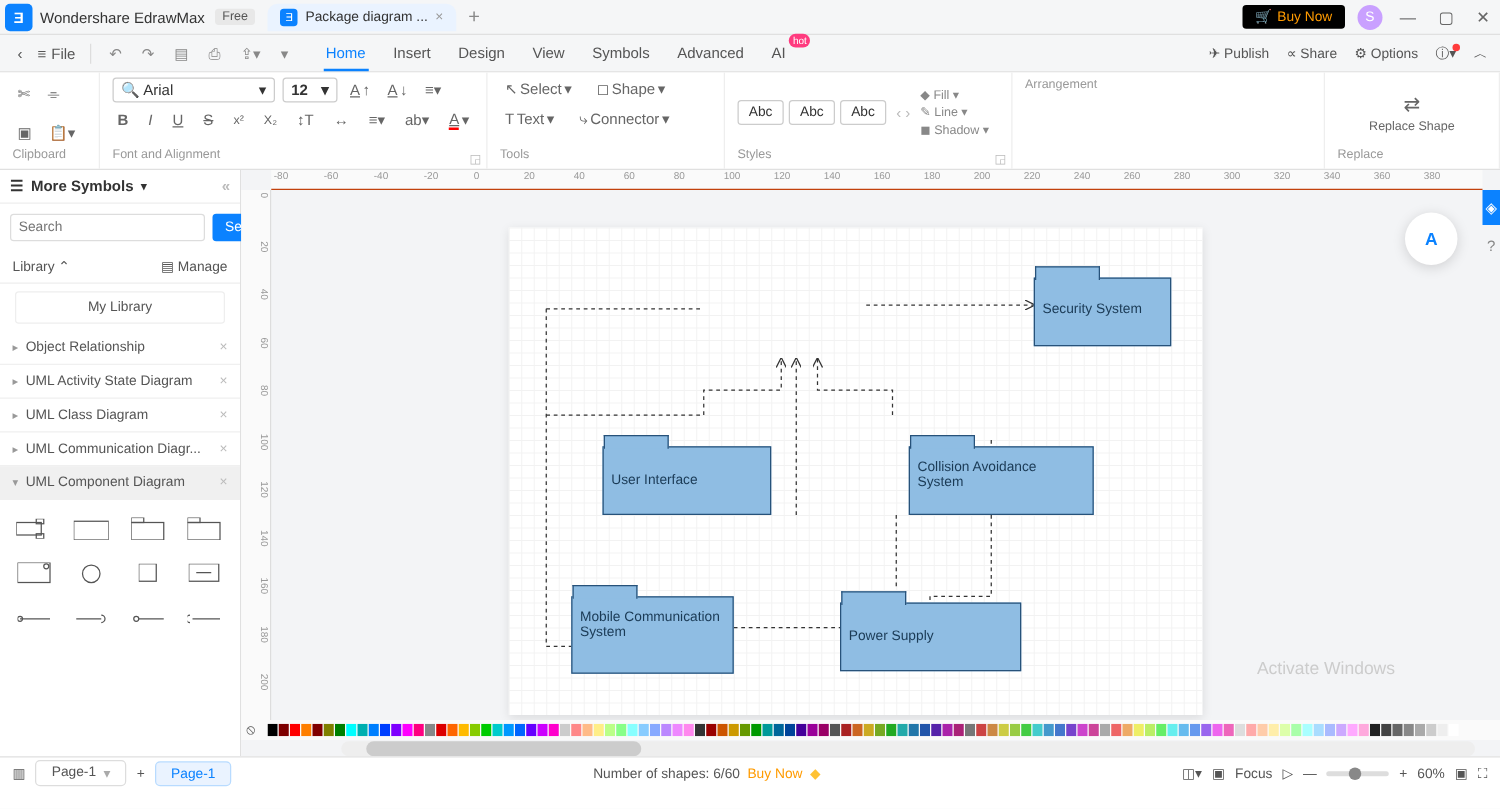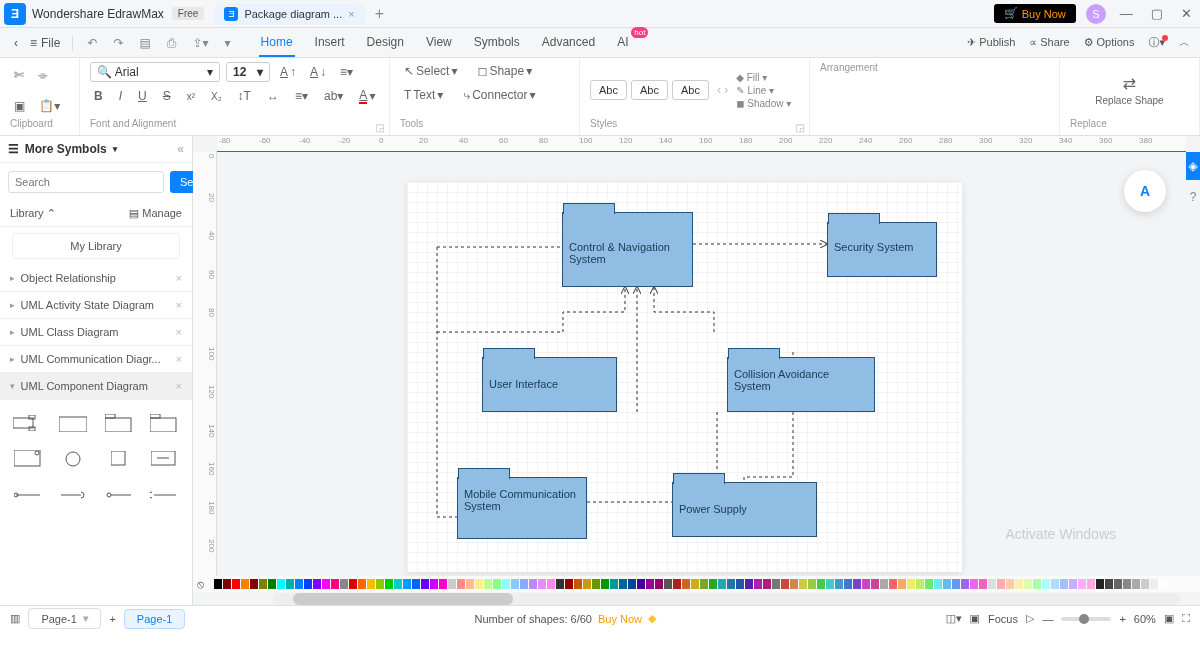--- a/index.html
+++ b/index.html
@@ -80,21 +80,21 @@
 .color-strip { position: absolute; left: 0; right: 0; bottom: 13px; height: 16px; display: flex; align-items: center; padding: 0 4px; gap: 1px; background:#fafafa; }
 .color-strip .sw { width: 8px; height: 10px; }
 .color-label-none { width:14px; font-size:11px; color:#555; margin-right:2px;}
 .scroll-h { position: absolute; left: 80px; right: 20px; bottom: 0; height: 12px; background: #eee; border-radius: 6px; }
 .scroll-thumb { position: absolute; left: 20px; width: 220px; height: 12px; background: #ccc; border-radius: 6px; }
 .activate { position: absolute; right: 70px; bottom: 34px; color: #ccc; font-size: 14px; }
 
 
 .status-bar { position: absolute; left: 0; right: 0; bottom: 0; height: 42px; display:flex; flex-direction:column;}
 .status-1 { height: 26px; background: #fff; border-top: 1px solid #e0e0e0; display: flex; align-items: center; padding: 0 10px; gap: 8px; font-size: 11px; color: #555; }
-.page-tab { padding: 3px 12px; border: 1px solid #ddd; border-radius: 4px; display:flex; align-items:center; gap:6px;}
+.page-tab { padding: 3px 12px; border: 1px solid #ddd; border-radius: 4px; display:flex; gap:6px;}
 .page-tab.act { background: #eaf3ff; color: #0b82ff; border-color: #b8dbff; }
 .status-1 .mid { margin-left: auto; margin-right: auto; display: flex; gap: 6px; align-items:center;}
 .buy-now-sm { color: #ff9b00; }
 .status-2 { height: 16px; background: #f5f6f7; display:flex; justify-content:flex-end; padding:0 12px; font-size:10px; color:#888; align-items:center;}
 
 
 .conn-svg { position:absolute; left:0; top:0; width:100%; height:100%; pointer-events:none;}
 </style>
 </head>
 <body>
@@ -409,23 +409,20 @@
         <path d="M30 65 L30 335 L50 335" stroke="#333" fill="none" stroke-dasharray="3,3"></path>
         <path d="M30 65 L155 65" stroke="#333" fill="none" stroke-dasharray="3,3"></path>
         <path d="M30 150 L156 150 L156 130 L218 130 L218 105" stroke="#333" fill="none" stroke-dasharray="3,3" marker-end="url(#arr)"></path>
         <path d="M286 62 L420 62" stroke="#333" fill="none" stroke-dasharray="3,3" marker-end="url(#arr)"></path>
         <path d="M307 150 L307 130 L247 130 L247 105" stroke="#333" fill="none" stroke-dasharray="3,3" marker-end="url(#arr)"></path>
         <path d="M386 170 L386 295 L337 295 L337 330" stroke="#333" fill="none" stroke-dasharray="3,3"></path>
         <path d="M230 230 L230 105" stroke="#333" fill="none" stroke-dasharray="3,3" marker-end="url(#arr)"></path>
         <path d="M180 320 L265 320" stroke="#333" fill="none" stroke-dasharray="3,3"></path>
         <path d="M310 230 L310 290" stroke="#333" fill="none" stroke-dasharray="3,3"></path>
       </svg>
-      <div class="pkg" style="left:155px;top:30px;width:131px;height:75px">
-          <div class="lbl" style="padding-top:28px">Control &amp; Navigation System</div>
-        </div>
       <div class="pkg" style="left:420px;top:40px;width:110px;height:55px">
           <div class="lbl" style="padding-top:18px">Security System</div>
         </div>
       <div class="pkg" style="left:75px;top:175px;width:135px;height:55px">
           <div class="lbl" style="padding-top:20px">User Interface</div>
         </div>
       <div class="pkg" style="left:320px;top:175px;width:148px;height:55px">
           <div class="lbl" style="padding-top:10px">Collision Avoidance System</div>
         </div>
       <div class="pkg" style="left:50px;top:295px;width:130px;height:62px">

